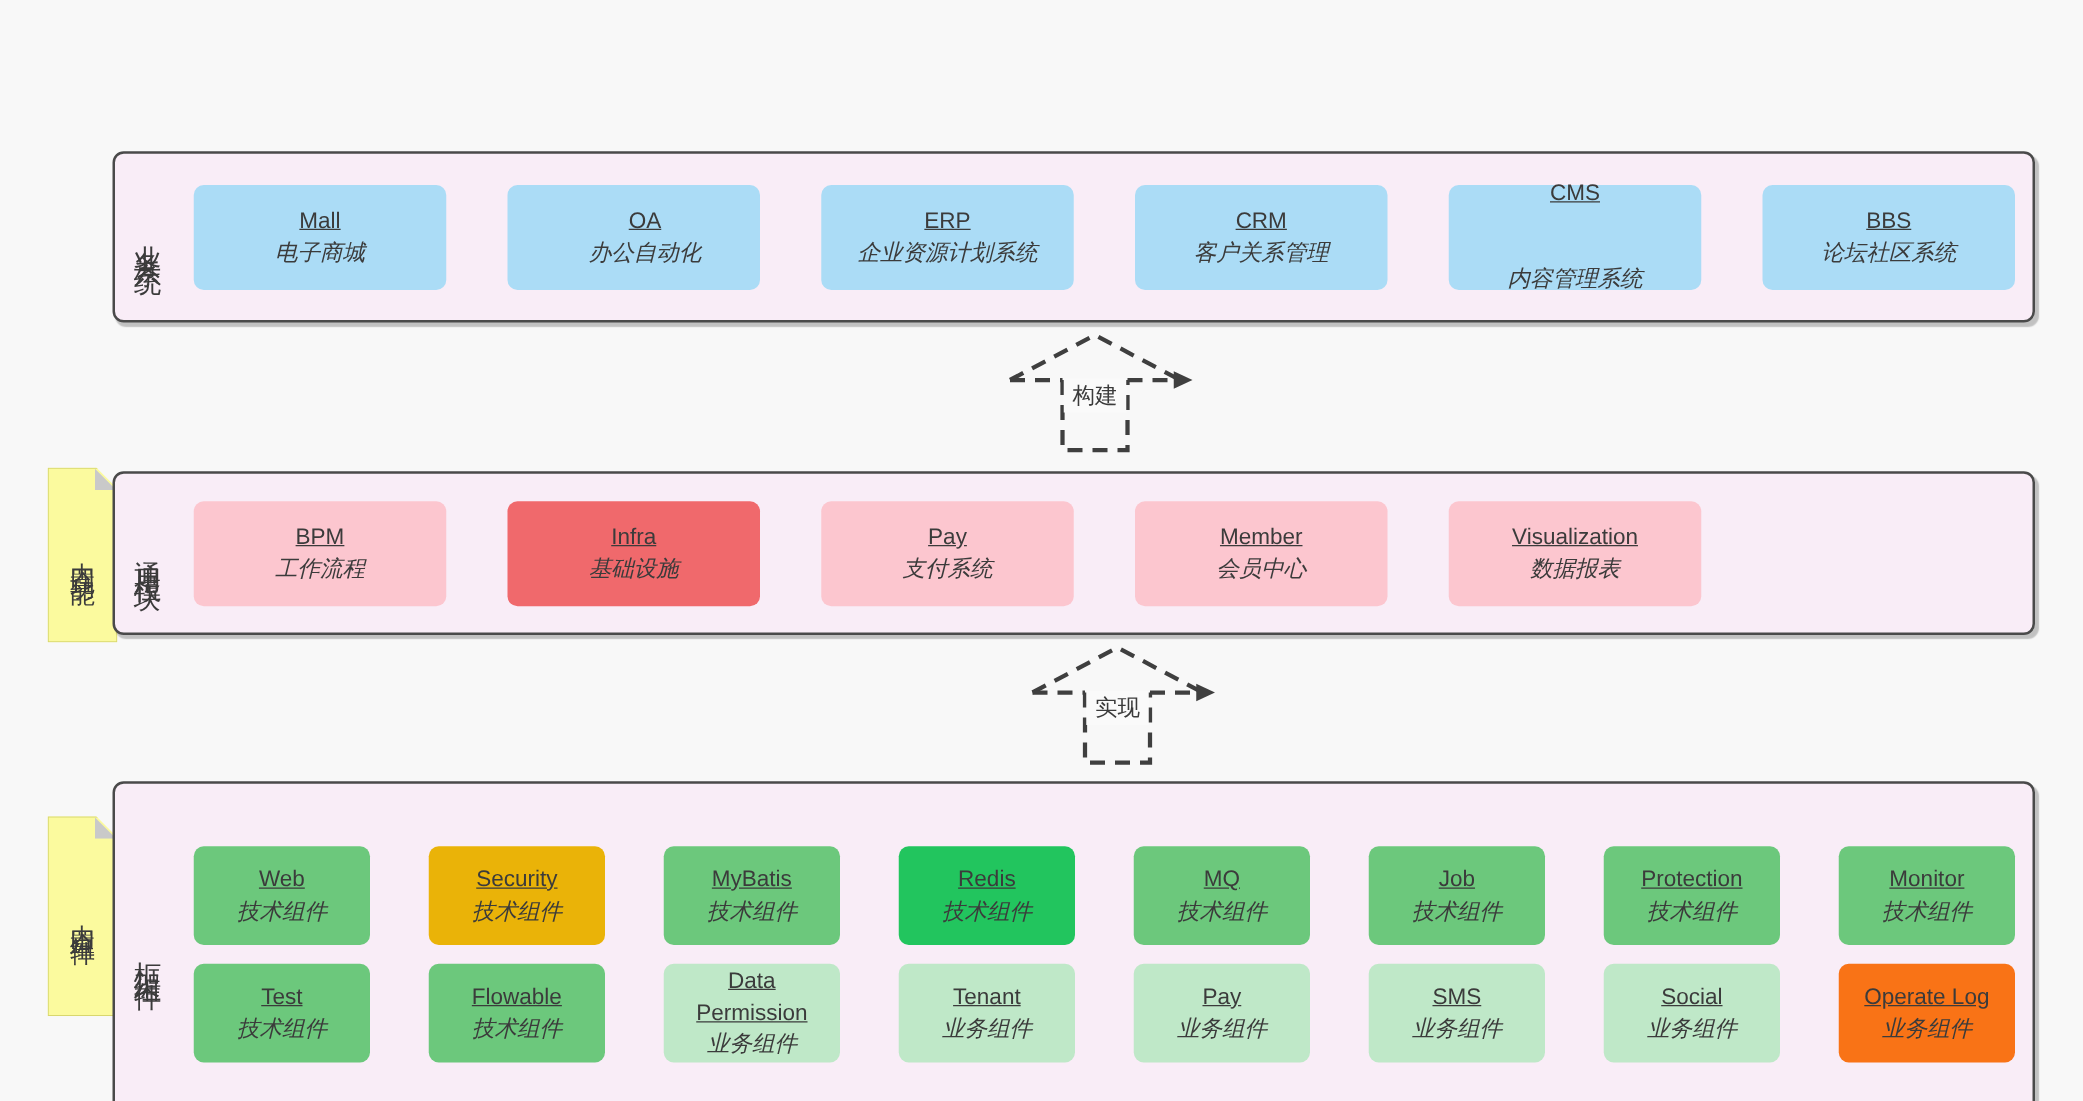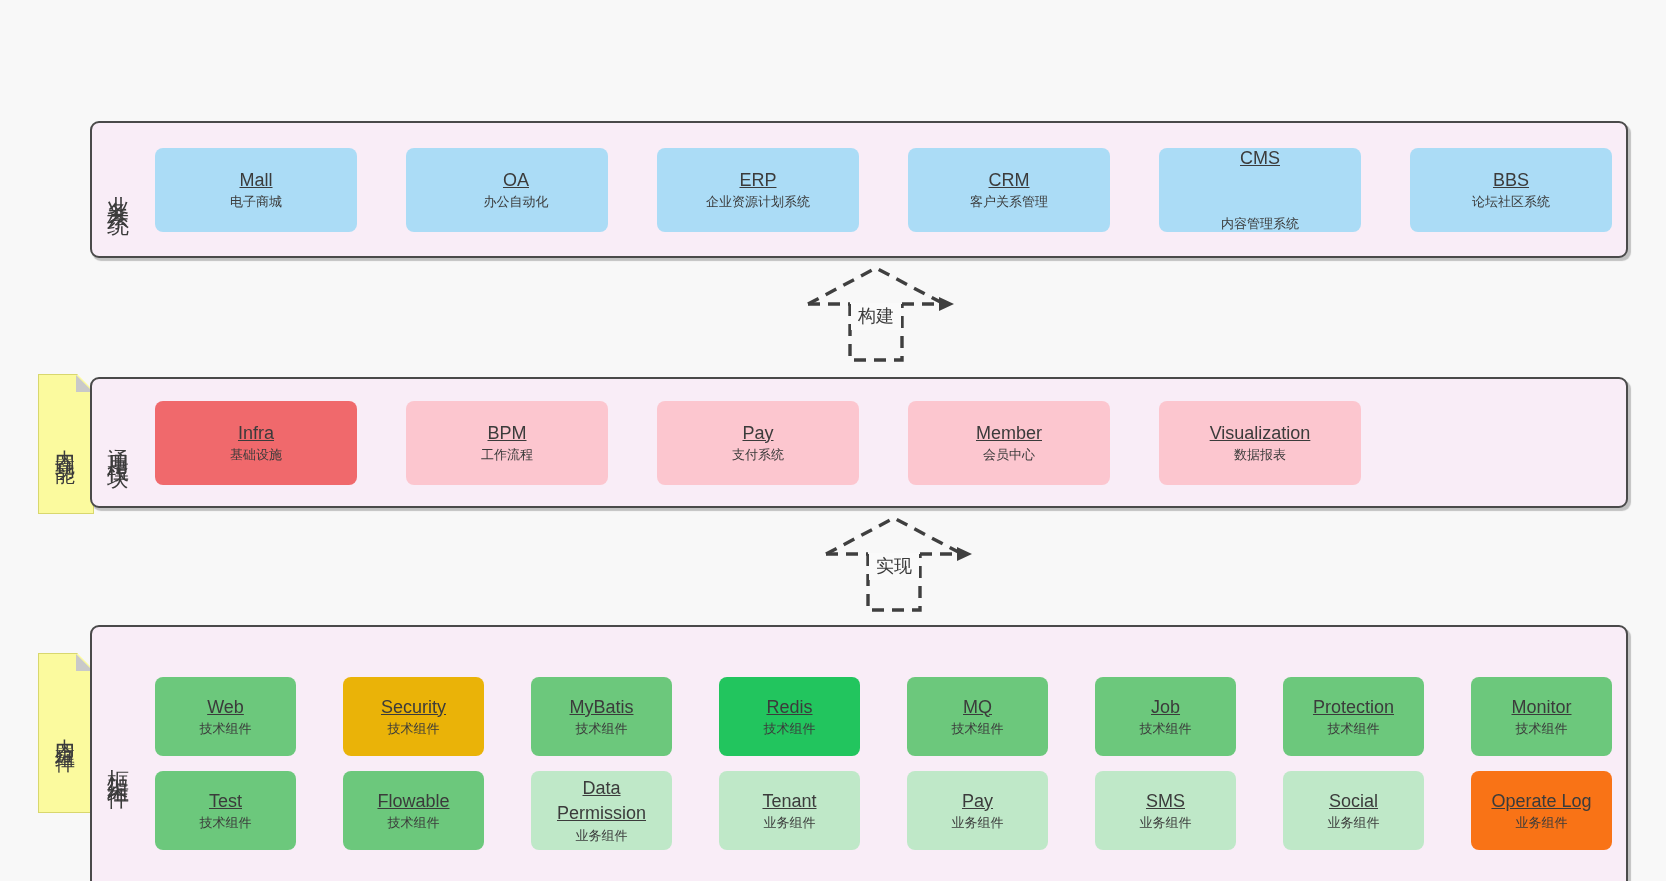--- a/index.html
+++ b/index.html
@@ -38,21 +38,21 @@
   .row8{gap:47px;}
   .box{
     border-radius:8px;
     display:flex;flex-direction:column;align-items:center;justify-content:center;
     text-align:center;line-height:1.42;color:var(--text,#3b3b3b);
     box-sizing:border-box;padding:2px 6px;
   }
   .box.w6{width:202px;height:84px;}
   .box.w8{width:141px;height:79px;}
   .box .en{font-size:18px;text-decoration:underline;}
-  .box .zh{font-size:13px;}
+  .box .zh{font-size:18px;font-style:italic;}
   
   .sticky{
     position:absolute;left:38px;width:56px;
     background:var(--sticky_bg,#fbfa9e);
     border:1px solid var(--sticky_border,#d8d76e);
     box-sizing:border-box;
     clip-path:polygon(0 0,calc(100% - 17px) 0,100% 17px,100% 100%,0 100%);
     display:flex;align-items:center;justify-content:center;
     z-index:1;
   }
@@ -124,27 +124,27 @@
             <div class="zh">论坛社区系统</div>
           </div>
         </div>
       </div>
   </section>
 
   <section class="container" id="sec-modules">
     <div class="v-label">通用模块</div>
     <div class="boxes">
         <div class="box-row row6">
+          <div class="box w6" style="background: rgb(252, 198, 207);">
+            <div class="en">BPM</div>
+            <div class="zh">工作流程</div>
+          </div>
           <div class="box w6" style="background: rgb(240, 105, 108);">
             <div class="en">Infra</div>
             <div class="zh">基础设施</div>
-          </div>
-          <div class="box w6" style="background: rgb(252, 198, 207);">
-            <div class="en">BPM</div>
-            <div class="zh">工作流程</div>
           </div>
           <div class="box w6" style="background: rgb(252, 198, 207);">
             <div class="en">Pay</div>
             <div class="zh">支付系统</div>
           </div>
           <div class="box w6" style="background: rgb(252, 198, 207);">
             <div class="en">Member</div>
             <div class="zh">会员中心</div>
           </div>
           <div class="box w6" style="background: rgb(252, 198, 207);">

